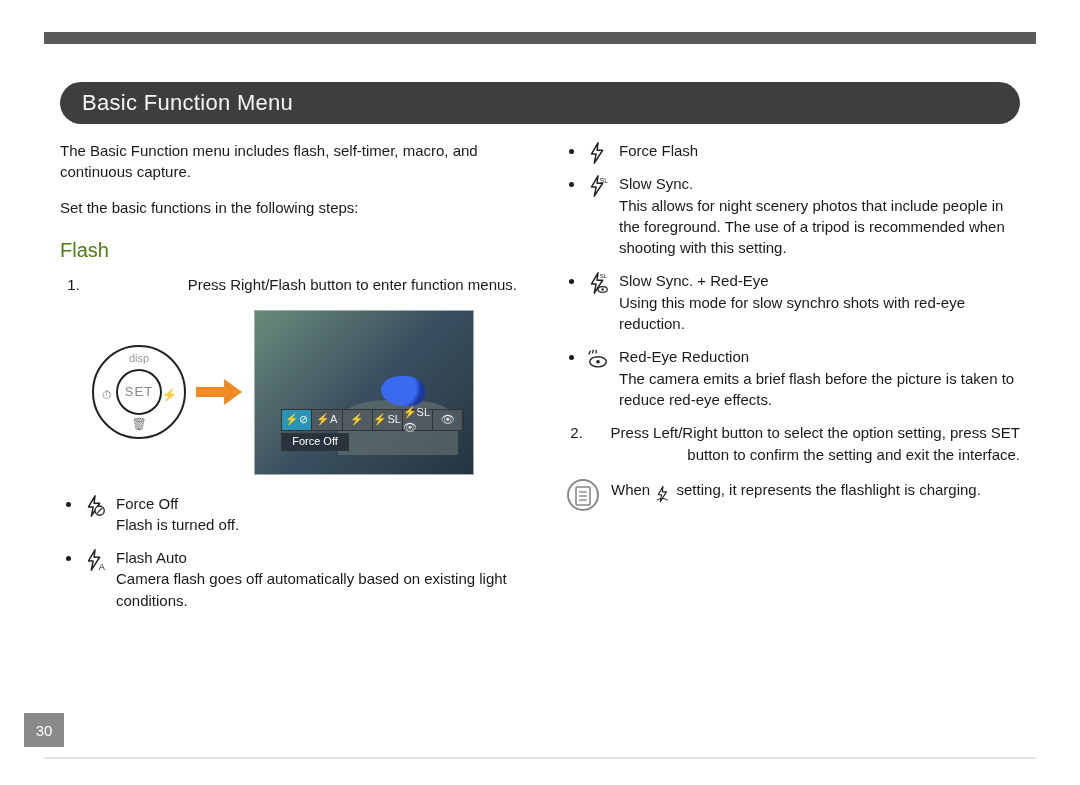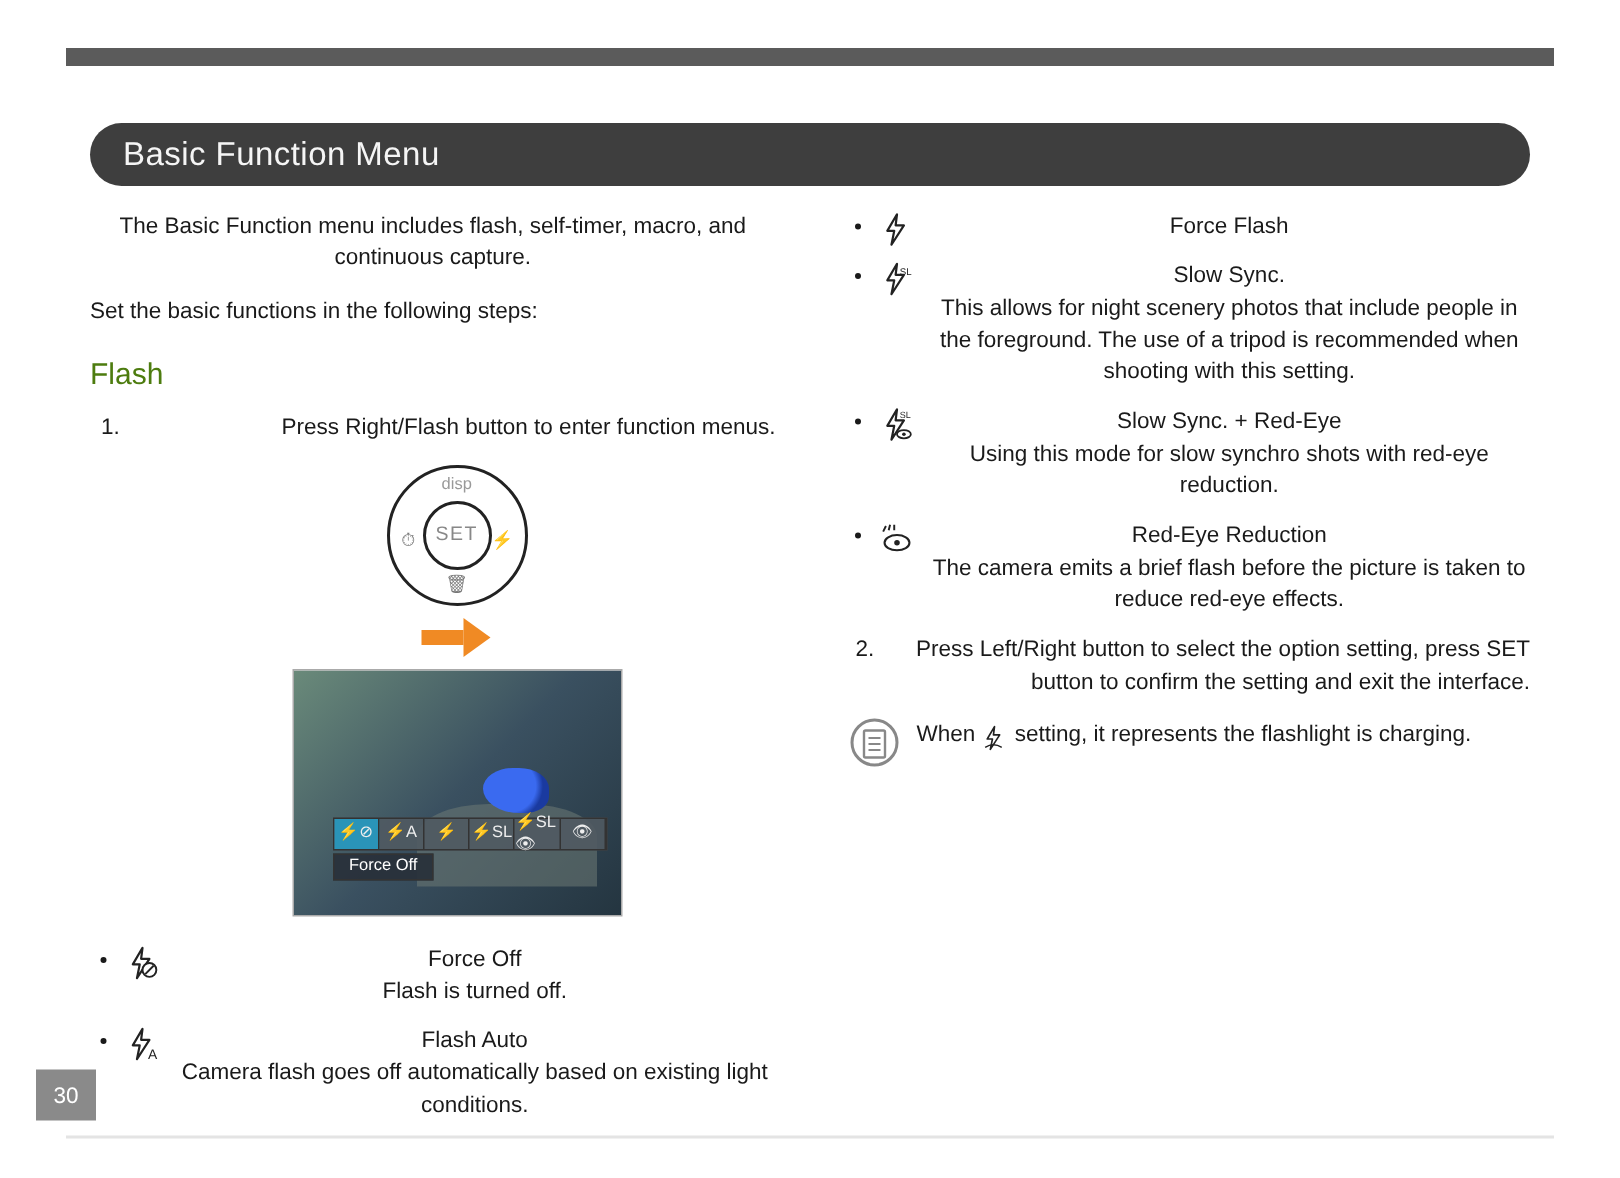--- a/index.html
+++ b/index.html
@@ -3,45 +3,45 @@
 <meta charset="utf-8">
 <style>
   * { box-sizing: border-box; margin: 0; padding: 0; }
   html, body { width: 1080px; height: 785px; font-family: "Trebuchet MS", "Lucida Sans", Arial, sans-serif; color: #1a1a1a; background:#fff; }
   .page { position: relative; width: 1080px; height: 785px; }
   .top-rule { position:absolute; left:44px; right:44px; top:32px; height:12px; background:#5b5b5b; }
   .title-bar { position:absolute; left:60px; right:60px; top:82px; height:42px; background:#3e3e3e; border-radius:22px; display:flex; align-items:center; padding:0 22px; }
   .title-bar span { color:#f5f5f5; font-size:22px; letter-spacing:.3px; }
   .cols { position:absolute; left:60px; right:60px; top:140px; bottom:60px; display:flex; gap:46px; }
   .col { flex:1; font-size:15px; line-height:1.42; }
-  .intro { margin-bottom:14px;text-align:center; }
+  .intro { margin-bottom:14px; }
   .intro2 { margin-bottom:18px; }
   .subhead { font-size:20px; margin:18px 0 10px; font-weight:400; color:#4d7c0f; }
   ol.steps { list-style:decimal; padding-left:24px; margin-bottom:14px;text-align:right; }
   ol.steps > li { margin-bottom:8px; }
-  .figure { display:flex; align-items:center; gap:10px; margin:12px 0 18px 32px;flex-direction:column; }
+  .figure { display:flex; align-items:center; gap:10px; margin:12px 0 18px 32px; }
   .dial { width:94px; height:94px; border:2px solid #222; border-radius:50%; position:relative; }
   .dial-inner { position:absolute; inset:22px; border:2px solid #222; border-radius:50%; display:flex; align-items:center; justify-content:center; font-size:13px; color:#888; letter-spacing:1px; }
   .dial-top { position:absolute; top:4px; left:0; right:0; text-align:center; font-size:11px; color:#999; }
   .dial-left, .dial-right, .dial-bottom { position:absolute; font-size:12px; color:#777; }
   .dial-left  { left:8px; top:40px; }
   .dial-right { right:7px; top:40px; color:#d24a2a; }
   .dial-bottom{ bottom:4px; left:0; right:0; text-align:center; }
   .arrow { width:48px; height:22px; position:relative; }
   .arrow::before { content:""; position:absolute; left:0; top:6px; width:28px; height:10px; background:#f08a24; }
   .arrow::after  { content:""; position:absolute; left:28px; top:-2px; width:0; height:0; border-left:18px solid #f08a24; border-top:13px solid transparent; border-bottom:13px solid transparent; }
   .screen { width:220px; aspect-ratio:4/3; background:linear-gradient(135deg,#6a8a7a 0,#3a5060 50%,#243540 100%); position:relative; border:1px solid #aaa; }
   .bird { position:absolute; left:58%; top:40%; width:44px; height:30px; background:radial-gradient(circle at 40% 40%, #3a6af0 0 55%, #1a3aa0 70%); border-radius:50% 50% 40% 60%; }
   .rock { position:absolute; left:38%; top:55%; width:120px; height:55px; background:#6e7a74; border-radius:40% 40% 0 0; opacity:.55; }
   .icon-row { position:absolute; left:12%; bottom:26%; right:4%; height:22px; background:rgba(80,90,98,.9); display:flex; border:1px solid #333; }
   .icon-row div { flex:1; border-right:1px solid #333; display:flex; align-items:center; justify-content:center; color:#eee; font-size:11px; }
   .icon-row div:first-child { background:#2a94b8; }
   .force-off { position:absolute; left:12%; bottom:14%; height:18px; padding:0 10px; background:rgba(40,48,58,.92); color:#fff; font-size:11px; display:flex; align-items:center; border:1px solid #333; }
   ul.icons { list-style:disc; padding-left:22px; }
-  ul.icons > li { margin-bottom:12px; position:relative; padding-left:34px;text-align:center; }
+  ul.icons > li { margin-bottom:12px; position:relative; padding-left:34px; }
   .li-icon { position:absolute; left:0; top:0; width:26px; height:26px; display:flex; align-items:center; justify-content:center; }
   .li-icon svg { width:24px; height:24px; }
   .li-title { display:inline; }
   .li-desc  { display:block; }
   .note { display:flex; gap:12px; margin-top:6px; padding-left:4px; }
   .note-icon { width:32px; height:32px; border:2px solid #888; border-radius:50%; display:flex; align-items:center; justify-content:center; flex-shrink:0; color:#888; }
   .note-text { flex:1; }
   .inline-icon { display:inline-block; vertical-align:middle; width:18px; height:18px; }
   .inline-icon svg { width:18px; height:18px; vertical-align:middle; }
   .page-num-tab { position:absolute; left:24px; bottom:38px; width:40px; height:34px; background:#8a8a8a; color:#fff; display:flex; align-items:center; justify-content:center; font-size:15px; }

